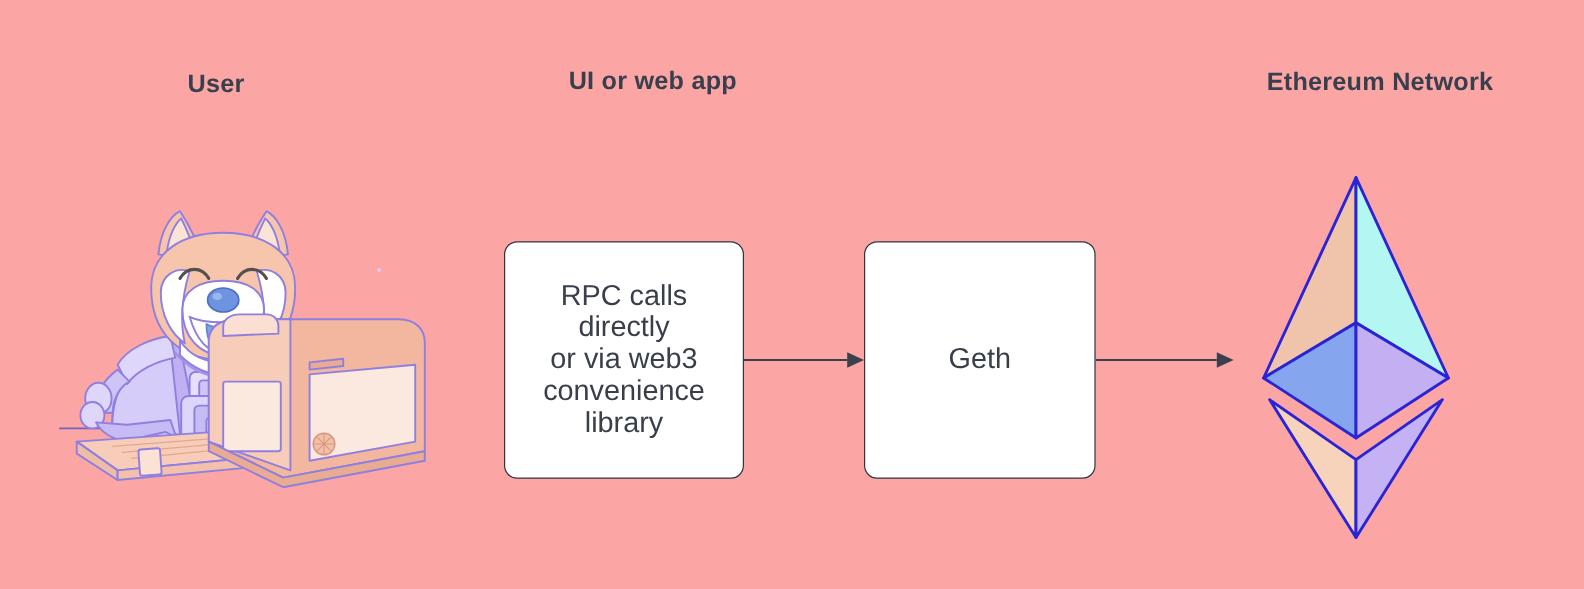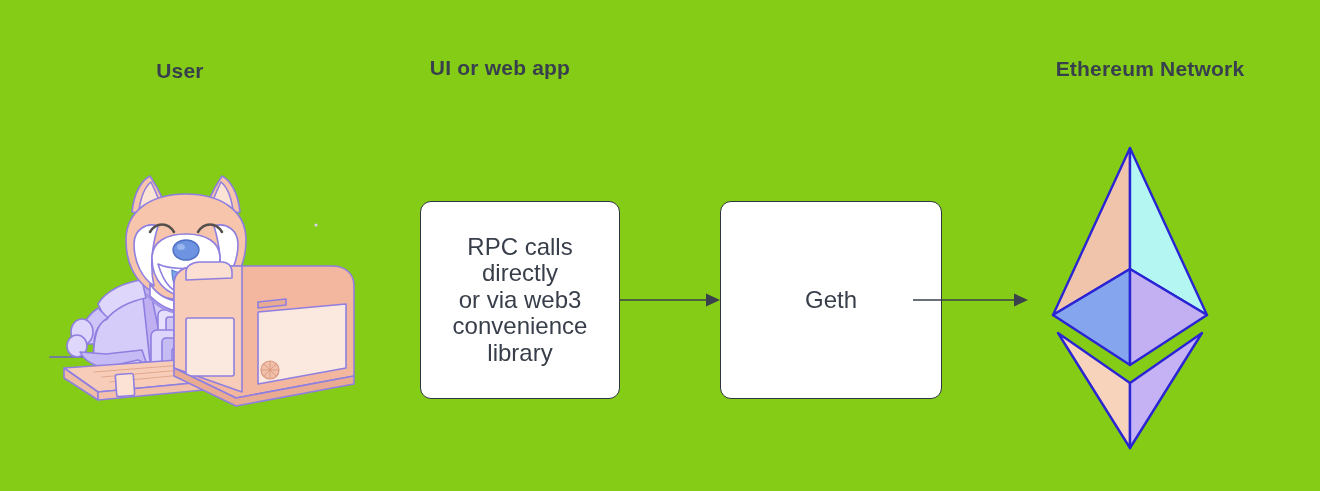--- a/index.html
+++ b/index.html
@@ -8,36 +8,36 @@
     padding: 0;
     background: #000000;
   }
   body {
     font-family: "Liberation Sans", sans-serif;
   }
   #stage {
     position: relative;
     width: 1320px;
     height: 491px;
-    background: #84cc16;
+    background: #fca5a5;
     overflow: hidden;
   }
   .col-header {
     position: absolute;
     font-family: "Liberation Sans", sans-serif;
     font-weight: bold;
     font-size: 21px;
     line-height: 24px;
     color: #39404d;
     text-align: center;
     white-space: nowrap;
     letter-spacing: 0.2px;
   }
   .hdr-user      { left: 80px;   top: 59px; width: 200px; }
-  .hdr-webapp    { left: 400px;  top: 56px; width: 200px; }
+  .hdr-webapp    { left: 444px;  top: 56px; width: 200px; }
   .hdr-node      { left: 717px;  top: 58px; width: 200px; }
   .hdr-network   { left: 1050px; top: 57px; width: 200px; }
 
   .node-box {
     position: absolute;
     background: #ffffff;
     border: 1.3px solid #2f3640;
     border-radius: 11px;
     box-sizing: border-box;
     display: flex;
@@ -47,21 +47,21 @@
   }
   .node-box .node-label {
     font-family: "Liberation Sans", sans-serif;
     font-size: 24px;
     line-height: 26.5px;
     color: #383f4a;
     padding: 0 8px;
     white-space: pre-line;
   }
   #box-webapp { left: 420px; top: 201px; width: 200px; height: 198px; }
-  #box-node   { left: 720px; top: 201px; width: 222px; height: 198px; }
+  #box-node   { left: 720px; top: 201px; width: 193px; height: 198px; }
 
   .arrow-wrap { position: absolute; }
   #arrow-1 { left: 620px; top: 291px; width: 101px; height: 18px; }
   #arrow-2 { left: 913px; top: 291px; width: 116px; height: 18px; }
 
   #doge { position: absolute; left: 46px; top: 172px; width: 330px; height: 235px; }
   #eth-logo { position: absolute; left: 1027px; top: 143px; width: 207px; height: 310px; }
 </style>
 </head>
 <body>

